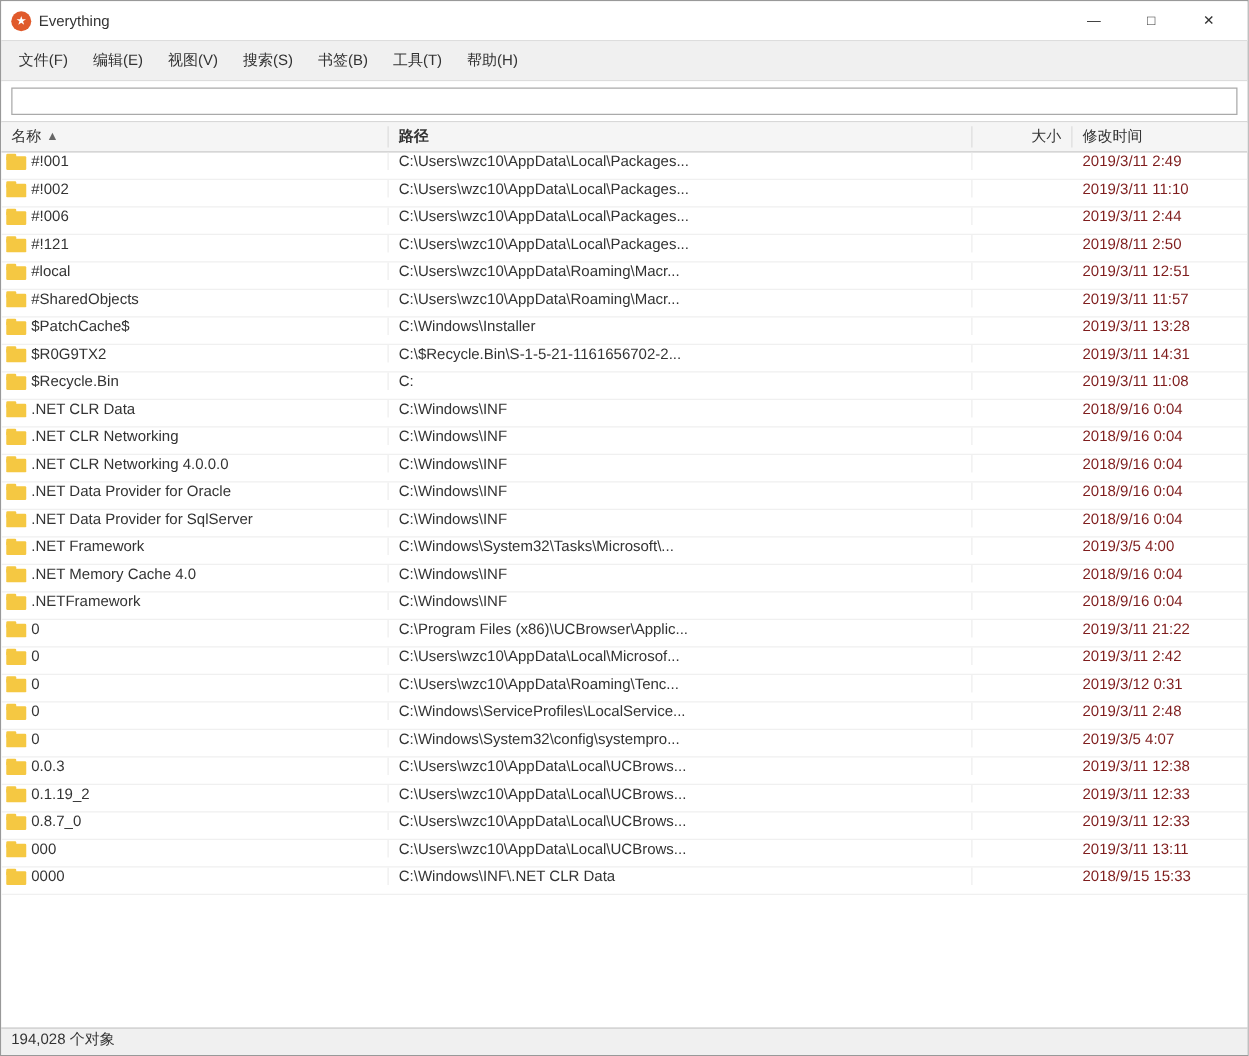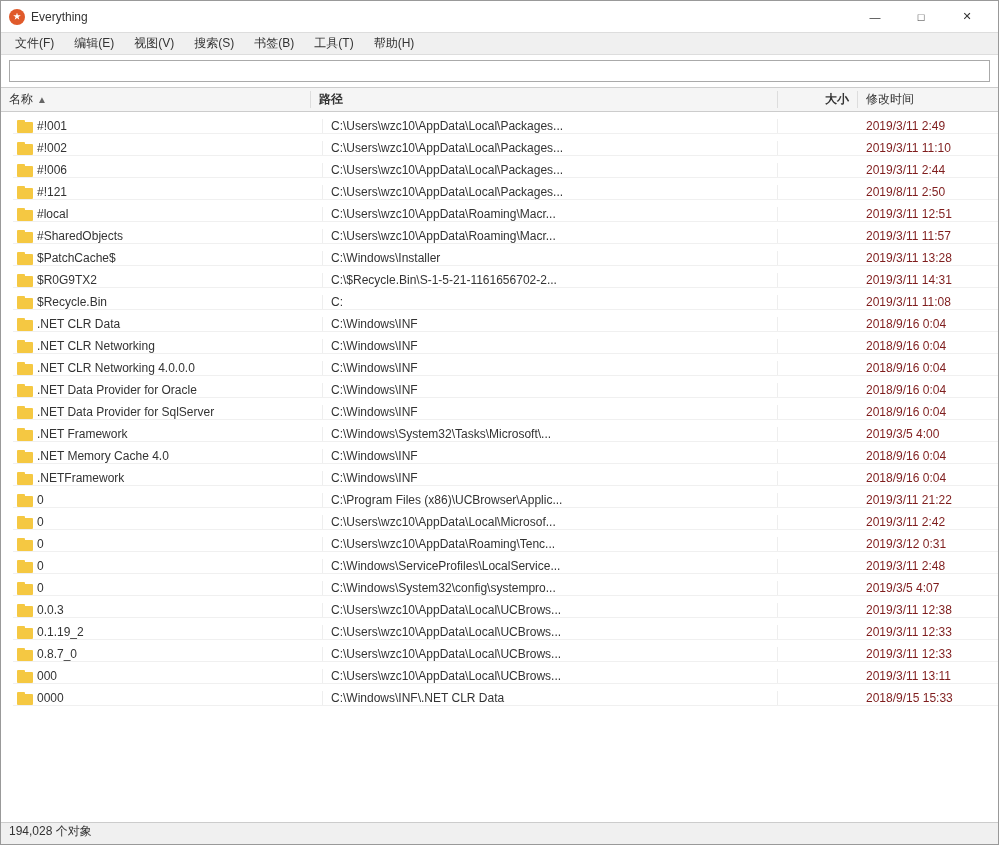--- a/index.html
+++ b/index.html
@@ -62,21 +62,21 @@
       background: transparent;
       cursor: pointer;
       display: flex;
       align-items: center;
       justify-content: center;
       font-size: 11px;
       color: #333;
     }
     .menu-bar {
       background: #f0f0f0;
-      height: 22px;
+      height: 32px;
       display: flex;
       align-items: center;
       padding: 0 4px;
       border-bottom: 1px solid #ddd;
     }
     .menu-item {
       padding: 4px 10px;
       cursor: pointer;
       font-size: 12px;
       color: #333;
@@ -127,44 +127,43 @@
       padding: 0 8px;
       font-size: 12px;
       font-weight: bold;
       color: #333;
       border-right: 1px solid #ddd;
     }
     .col-size {
       width: 80px;
       padding: 0 8px;
       font-size: 12px;
-      font-weight: bold;
+      font-weight: normal;
       color: #333;
       border-right: 1px solid #ddd;
       text-align: right;
     }
     .col-date {
       width: 140px;
       padding: 0 8px;
       font-size: 12px;
       font-weight: normal;
       color: #333;
     }
     .table-body {
       flex: 1;
       overflow-y: auto;
       overflow-x: hidden;
     }
     .table-row {
       display: flex;
       height: 22px;
-      align-items: flex-end;
+      align-items: flex-start;
       border-bottom: 1px solid #f0f0f0;
       cursor: pointer;
-      margin-left: 12px;
     }
     .row-name {
       width: 310px;
       padding: 0 4px;
       font-size: 12px;
       color: #333;
       display: flex;
       align-items: center;
       gap: 4px;
       overflow: hidden;

